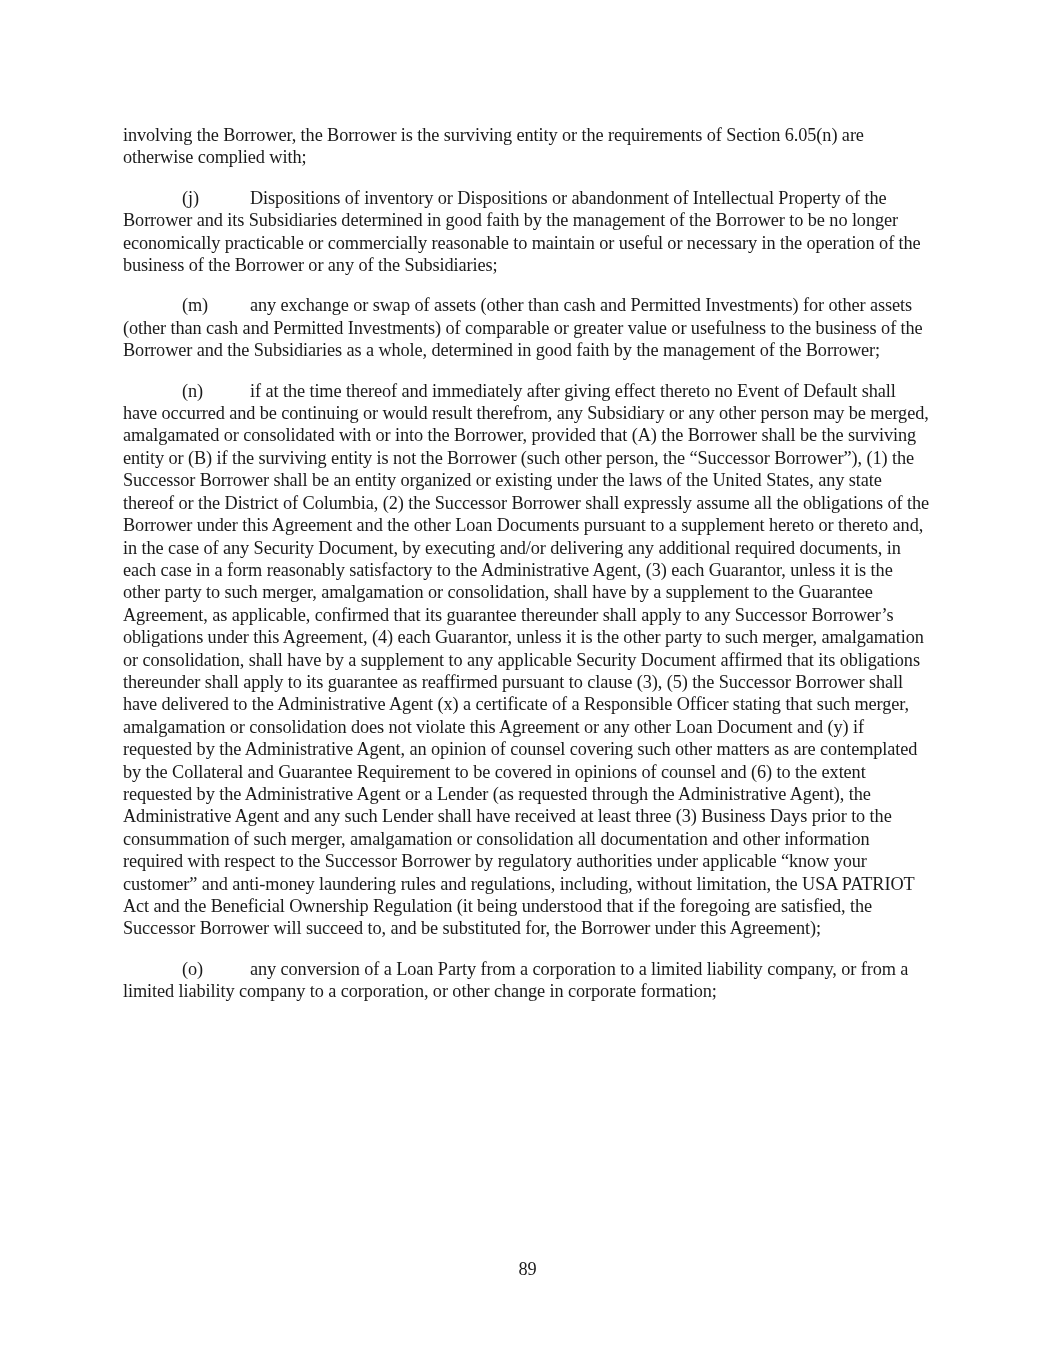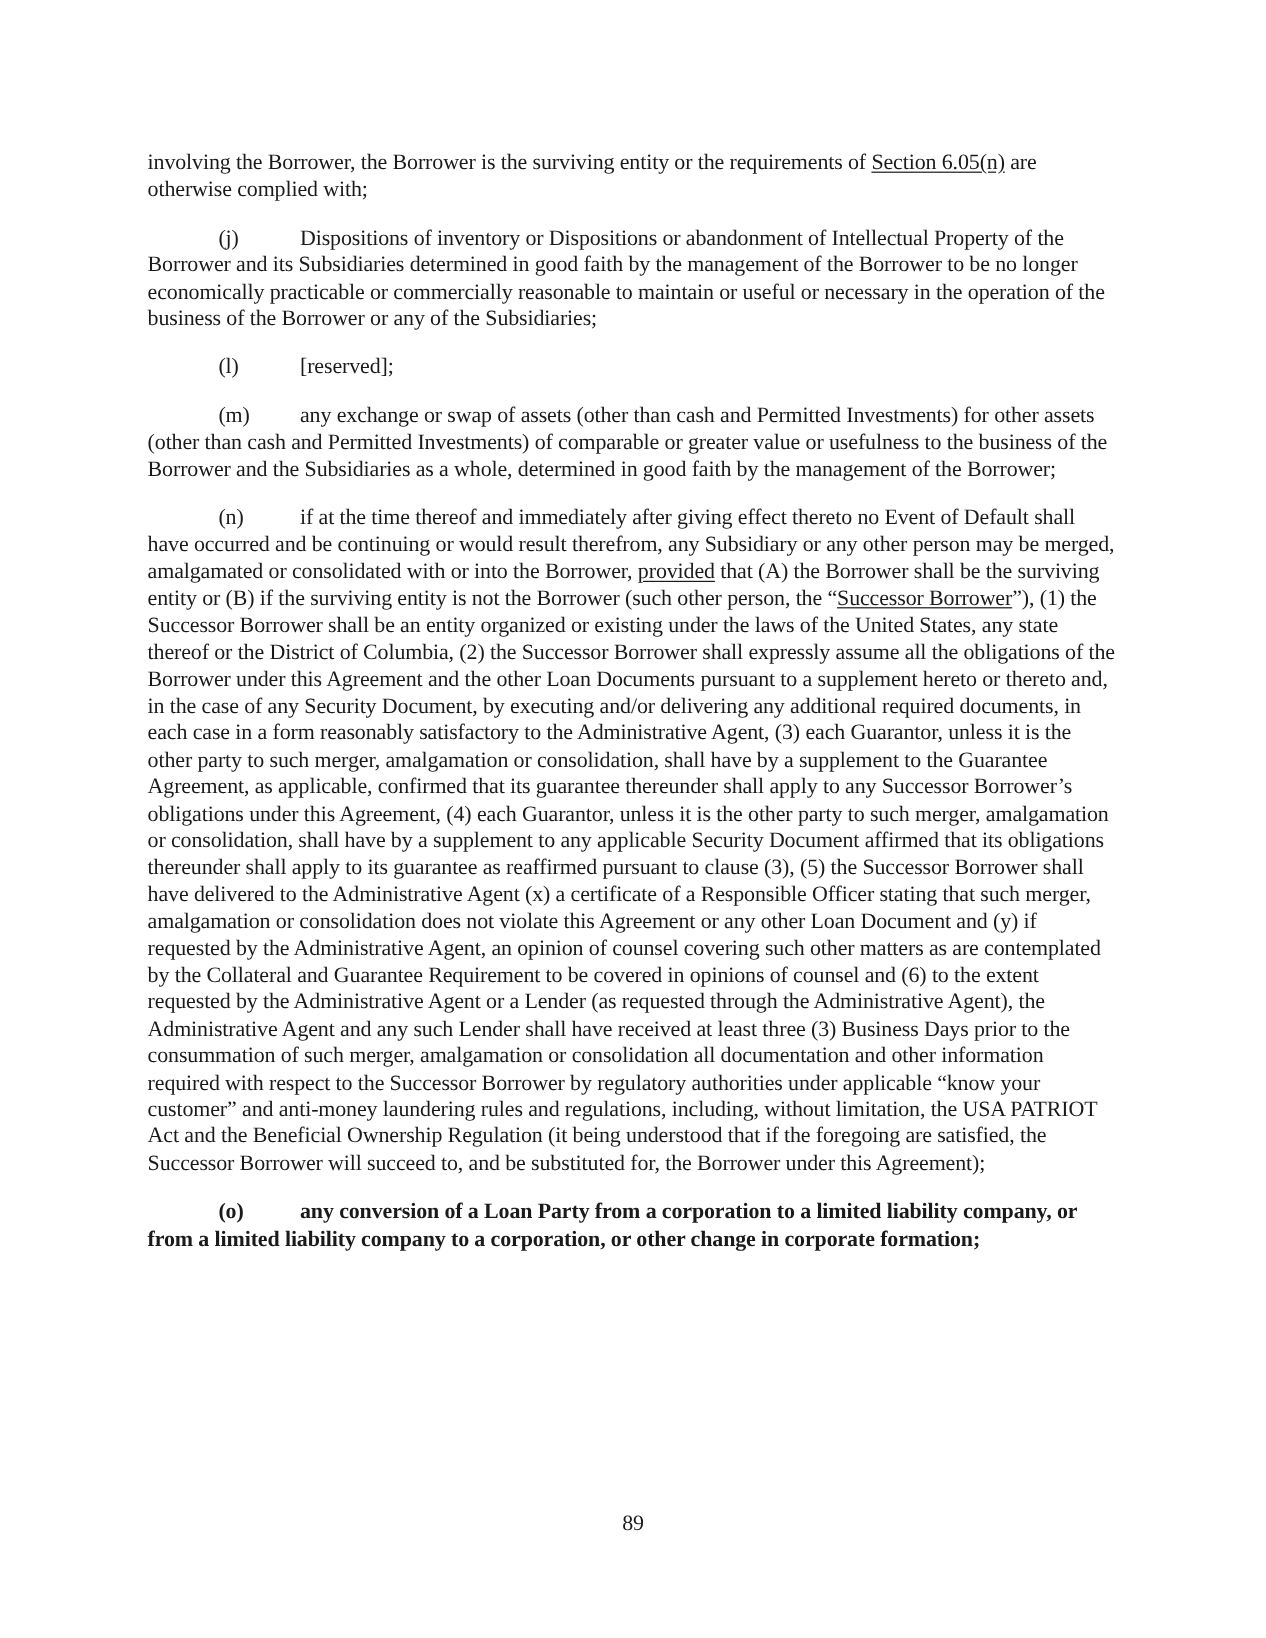--- a/index.html
+++ b/index.html
@@ -23,47 +23,45 @@
     position: absolute;
     left: 123px;
     top: 124px;
     width: 809px;
     text-align: left;
   }
   p.para {
     margin: 0 0 18px 0;
     padding: 0;
   }
-  p.para:last-child { margin-bottom: 0; font-weight: bold; }
+  p.para:last-child { margin-bottom: 0; }
   p.clause {
     text-indent: 59px;
   }
   .clause-label {
     display: inline-block;
     width: 68px;
     text-indent: 0;
   }
   .u {
-    text-decoration: underline;
     text-underline-offset: 2px;
   }
   .footer {
     position: absolute;
     top: 1258px;
     left: 0;
     width: 100%;
     text-align: center;
   }
 </style>
 </head>
 <body>
 
 <div class="page">
   <div class="content" id="doc-body">
       <p class="para"><span>involving the Borrower, the Borrower is the surviving entity or the requirements of </span><span class="u">Section 6.05(n)</span><span> are otherwise complied with;</span></p>
       <p class="para clause"><span class="clause-label">(j)</span><span>Dispositions of inventory or Dispositions or abandonment of Intellectual Property of the Borrower and its Subsidiaries determined in good faith by the management of the Borrower to be no longer economically practicable or commercially reasonable to maintain or useful or necessary in the operation of the business of the Borrower or any of the Subsidiaries;</span></p>
-      <p class="para clause"><span class="clause-label">(l)</span><span>[reserved];</span></p>
       <p class="para clause"><span class="clause-label">(m)</span><span>any exchange or swap of assets (other than cash and Permitted Investments) for other assets (other than cash and Permitted Investments) of comparable or greater value or usefulness to the business of the Borrower and the Subsidiaries as a whole, determined in good faith by the management of the Borrower;</span></p>
       <p class="para clause"><span class="clause-label">(n)</span><span>if at the time thereof and immediately after giving effect thereto no Event of Default shall have occurred and be continuing or would result therefrom, any Subsidiary or any other person may be merged, amalgamated or consolidated with or into the Borrower, </span><span class="u">provided</span><span> that (A) the Borrower shall be the surviving entity or (B) if the surviving entity is not the Borrower (such other person, the “</span><span class="u">Successor Borrower</span><span>”), (1) the Successor Borrower shall be an entity organized or existing under the laws of the United States, any state thereof or the District of Columbia, (2) the Successor Borrower shall expressly assume all the obligations of the Borrower under this Agreement and the other Loan Documents pursuant to a supplement hereto or thereto and, in the case of any Security Document, by executing and/or delivering any additional required documents, in each case in a form reasonably satisfactory to the Administrative Agent, (3) each Guarantor, unless it is the other party to such merger, amalgamation or consolidation, shall have by a supplement to the Guarantee Agreement, as applicable, confirmed that its guarantee thereunder shall apply to any Successor Borrower’s obligations under this Agreement, (4) each Guarantor, unless it is the other party to such merger, amalgamation or consolidation, shall have by a supplement to any applicable Security Document affirmed that its obligations thereunder shall apply to its guarantee as reaffirmed pursuant to clause (3), (5) the Successor Borrower shall have delivered to the Administrative Agent (x) a certificate of a Responsible Officer stating that such merger, amalgamation or consolidation does not violate this Agreement or any other Loan Document and (y) if requested by the Administrative Agent, an opinion of counsel covering such other matters as are contemplated by the Collateral and Guarantee Requirement to be covered in opinions of counsel and (6) to the extent requested by the Administrative Agent or a Lender (as requested through the Administrative Agent), the Administrative Agent and any such Lender shall have received at least three (3) Business Days prior to the consummation of such merger, amalgamation or consolidation all documentation and other information required with respect to the Successor Borrower by regulatory authorities under applicable “know your customer” and anti-money laundering rules and regulations, including, without limitation, the USA PATRIOT Act and the Beneficial Ownership Regulation (it being understood that if the foregoing are satisfied, the Successor Borrower will succeed to, and be substituted for, the Borrower under this Agreement);</span></p>
       <p class="para clause"><span class="clause-label">(o)</span><span>any conversion of a Loan Party from a corporation to a limited liability company, or from a limited liability company to a corporation, or other change in corporate formation;</span></p>
     </div>
   <div class="footer">89</div>
 </div>
 
 </body></html>

